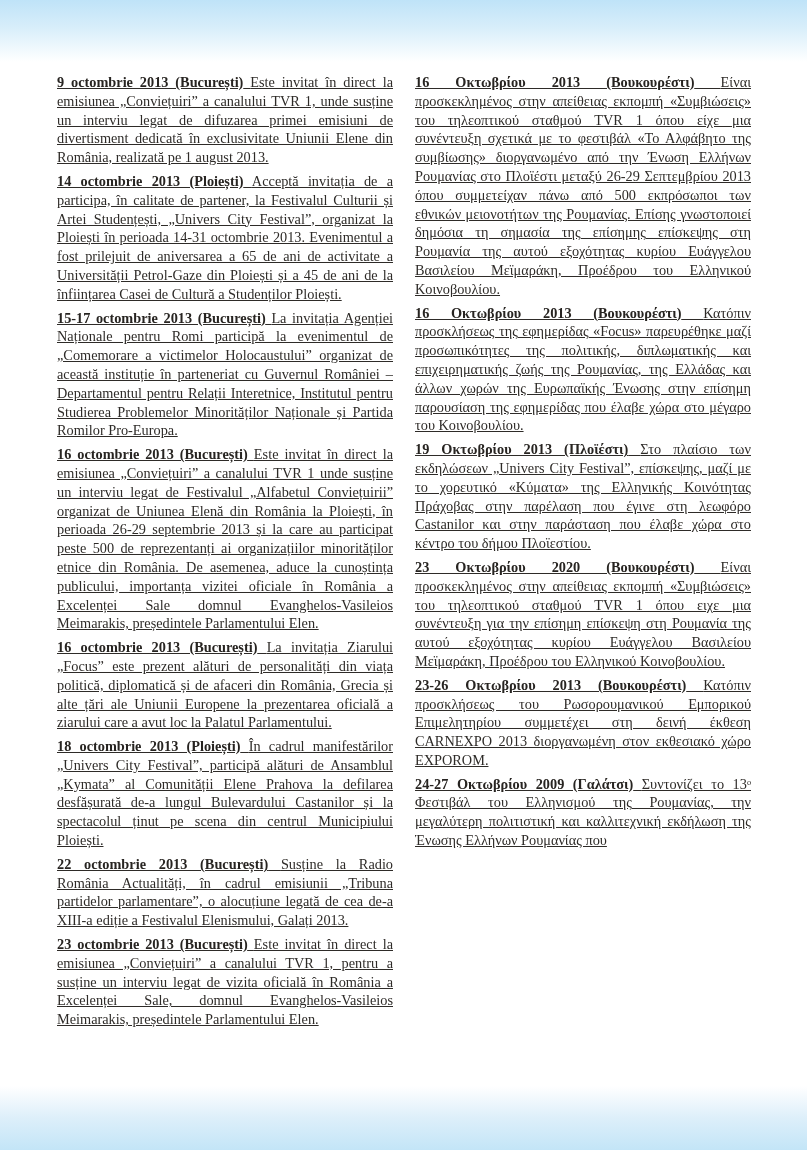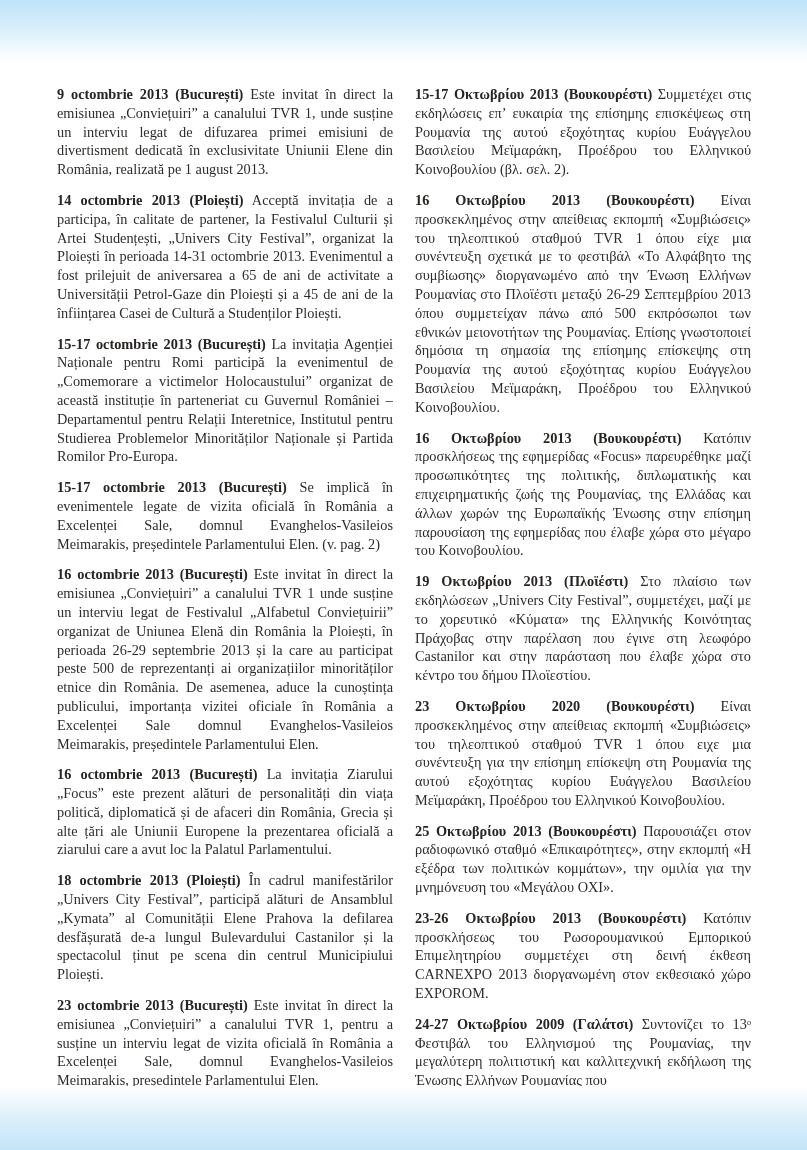--- a/index.html
+++ b/index.html
@@ -21,25 +21,26 @@
   }
   .content {
     position: absolute; top: 73px; left: 57px; width: 694px;
     display: flex; gap: 22px;
   }
   .column {
     flex: 1 1 0; min-width: 0;
     max-height: 1014px; overflow: hidden;
   }
   .entry {
-    margin: 12px 0 5px 0;
+    margin: 0 0 5px 0;
     text-align: justify;
     font-size: 14.3px;
     line-height: 18.8px;
     color: #2e2b28;
+    text-decoration: underline;
   }
   .entry .date { font-weight: bold; color: #272421; }
   .page-footer {
     position: absolute; top: 1102px; left: 57px; right: 59px; height: 24px;
     display: flex; justify-content: space-between; align-items: baseline;
     font-style: italic;
   }
   .page-number { font-size: 15.5px; color: #31506e; }
   .journal-title { font-size: 16px; color: #35608c; letter-spacing: 1.5px; }
 </style>
@@ -47,33 +48,31 @@
 <body>
 
 <div class="page">
   <div class="gradient-top"></div>
 
   <main class="content">
     <section class="column" id="col-left">
         <p class="entry"><b class="date">9 octombrie 2013 (București)</b> <span>Este invitat în direct la emisiunea „Conviețuiri” a canalului TVR 1, unde susține un interviu legat de difuzarea primei emisiuni de divertisment dedicată în exclusivitate Uniunii Elene din România, realizată pe 1 august 2013.</span></p>
         <p class="entry"><b class="date">14 octombrie 2013 (Ploiești)</b> <span>Acceptă invitația de a participa, în calitate de partener, la Festivalul Culturii și Artei Studențești, „Univers City Festival”, organizat la Ploiești în perioada 14-31 octombrie 2013. Evenimentul a fost prilejuit de aniversarea a 65 de ani de activitate a Universității Petrol-Gaze din Ploiești și a 45 de ani de la înființarea Casei de Cultură a Studenților Ploiești.</span></p>
         <p class="entry"><b class="date">15-17 octombrie 2013 (București)</b> <span>La invitația Agenției Naționale pentru Romi participă la evenimentul de „Comemorare a victimelor Holocaustului” organizat de această instituție în parteneriat cu Guvernul României – Departamentul pentru Relații Interetnice, Institutul pentru Studierea Problemelor Minorităților Naționale și Partida Romilor Pro-Europa.</span></p>
-        <p class="entry"><b class="date">15-17 octombrie 2013 (București)</b> <span>Se implică în evenimentele legate de vizita oficială în România a Excelenței Sale, domnul Evanghelos-Vasileios Meimarakis, președintele Parlamentului Elen. (v. pag. 2)</span></p>
         <p class="entry"><b class="date">16 octombrie 2013 (București)</b> <span>Este invitat în direct la emisiunea „Conviețuiri” a canalului TVR 1 unde susține un interviu legat de Festivalul „Alfabetul Conviețuirii” organizat de Uniunea Elenă din România la Ploiești, în perioada 26-29 septembrie 2013 și la care au participat peste 500 de reprezentanți ai organizațiilor minorităților etnice din România. De asemenea, aduce la cunoștința publicului, importanța vizitei oficiale în România a Excelenței Sale domnul Evanghelos-Vasileios Meimarakis, președintele Parlamentului Elen.</span></p>
         <p class="entry"><b class="date">16 octombrie 2013 (București)</b> <span>La invitația Ziarului „Focus” este prezent alături de personalități din viața politică, diplomatică și de afaceri din România, Grecia și alte țări ale Uniunii Europene la prezentarea oficială a ziarului care a avut loc la Palatul Parlamentului.</span></p>
         <p class="entry"><b class="date">18 octombrie 2013 (Ploiești)</b> <span>În cadrul manifestărilor „Univers City Festival”, participă alături de Ansamblul „Kymata” al Comunității Elene Prahova la defilarea desfășurată de-a lungul Bulevardului Castanilor și la spectacolul ținut pe scena din centrul Municipiului Ploiești.</span></p>
+        <p class="entry"><b class="date">22 octombrie 2013 (București)</b> <span>Susține la Radio România Actualități, în cadrul emisiunii „Tribuna partidelor parlamentare”, o alocuțiune legată de cea de-a XIII-a ediție a Festivalul Elenismului, Galați 2013.</span></p>
         <p class="entry"><b class="date">23 octombrie 2013 (București)</b> <span>Este invitat în direct la emisiunea „Conviețuiri” a canalului TVR 1, pentru a susține un interviu legat de vizita oficială în România a Excelenței Sale, domnul Evanghelos-Vasileios Meimarakis, președintele Parlamentului Elen.</span></p>
       </section>
     <section class="column" id="col-right">
-        <p class="entry"><b class="date">15-17 Οκτωβρίου 2013 (Βουκουρέστι)</b> <span>Συμμετέχει στις εκδηλώσεις επ’ ευκαιρία της επίσημης επισκέψεως στη Ρουμανία της αυτού εξοχότητας κυρίου Ευάγγελου Βασιλείου Μεϊμαράκη, Προέδρου του Ελληνικού Κοινοβουλίου (βλ. σελ. 2).</span></p>
         <p class="entry"><b class="date">16 Οκτωβρίου 2013 (Βουκουρέστι)</b> <span>Είναι προσκεκλημένος στην απείθειας εκπομπή «Συμβιώσεις» του τηλεοπτικού σταθμού TVR 1 όπου είχε μια συνέντευξη σχετικά με το φεστιβάλ «Το Αλφάβητο της συμβίωσης» διοργανωμένο από την Ένωση Ελλήνων Ρουμανίας στο Πλοϊέστι μεταξύ 26-29 Σεπτεμβρίου 2013 όπου συμμετείχαν πάνω από 500 εκπρόσωποι των εθνικών μειονοτήτων της Ρουμανίας. Επίσης γνωστοποιεί δημόσια τη σημασία της επίσημης επίσκεψης στη Ρουμανία της αυτού εξοχότητας κυρίου Ευάγγελου Βασιλείου Μεϊμαράκη, Προέδρου του Ελληνικού Κοινοβουλίου.</span></p>
         <p class="entry"><b class="date">16 Οκτωβρίου 2013 (Βουκουρέστι)</b> <span>Κατόπιν προσκλήσεως της εφημερίδας «Focus» παρευρέθηκε μαζί προσωπικότητες της πολιτικής, διπλωματικής και επιχειρηματικής ζωής της Ρουμανίας, της Ελλάδας και άλλων χωρών της Ευρωπαϊκής Ένωσης στην επίσημη παρουσίαση της εφημερίδας που έλαβε χώρα στο μέγαρο του Κοινοβουλίου.</span></p>
-        <p class="entry"><b class="date">19 Οκτωβρίου 2013 (Πλοϊέστι)</b> <span>Στο πλαίσιο των εκδηλώσεων „Univers City Festival”, συμμετέχει, μαζί με το χορευτικό «Κύματα» της Ελληνικής Κοινότητας Πράχοβας στην παρέλαση που έγινε στη λεωφόρο Castanilor και στην παράσταση που έλαβε χώρα στο κέντρο του δήμου Πλοϊεστίου.</span></p>
+        <p class="entry"><b class="date">19 Οκτωβρίου 2013 (Πλοϊέστι)</b> <span>Στο πλαίσιο των εκδηλώσεων „Univers City Festival”, επίσκεψης, μαζί με το χορευτικό «Κύματα» της Ελληνικής Κοινότητας Πράχοβας στην παρέλαση που έγινε στη λεωφόρο Castanilor και στην παράσταση που έλαβε χώρα στο κέντρο του δήμου Πλοϊεστίου.</span></p>
         <p class="entry"><b class="date">23 Οκτωβρίου 2020 (Βουκουρέστι)</b> <span>Είναι προσκεκλημένος στην απείθειας εκπομπή «Συμβιώσεις» του τηλεοπτικού σταθμού TVR 1 όπου ειχε μια συνέντευξη για την επίσημη επίσκεψη στη Ρουμανία της αυτού εξοχότητας κυρίου Ευάγγελου Βασιλείου Μεϊμαράκη, Προέδρου του Ελληνικού Κοινοβουλίου.</span></p>
-        <p class="entry"><b class="date">25 Οκτωβρίου 2013 (Βουκουρέστι)</b> <span>Παρουσιάζει στον ραδιοφωνικό σταθμό «Επικαιρότητες», στην εκπομπή «Η εξέδρα των πολιτικών κομμάτων», την ομιλία για την μνημόνευση του «Μεγάλου ΟΧΙ».</span></p>
         <p class="entry"><b class="date">23-26 Οκτωβρίου 2013 (Βουκουρέστι)</b> <span>Κατόπιν προσκλήσεως του Ρωσορουμανικού Εμπορικού Επιμελητηρίου συμμετέχει στη δεινή έκθεση CARNEXPO 2013 διοργανωμένη στον εκθεσιακό χώρο EXPOROM.</span></p>
         <p class="entry"><b class="date">24-27 Οκτωβρίου 2009 (Γαλάτσι)</b> <span>Συντονίζει το 13ᵒ Φεστιβάλ του Ελληνισμού της Ρουμανίας, την μεγαλύτερη πολιτιστική και καλλιτεχνική εκδήλωση της Ένωσης Ελλήνων Ρουμανίας που</span></p>
       </section>
   </main>
 
   <div class="page-footer">
     <span class="page-number">52</span>
     <span class="journal-title">ΕΛΠΙΣ</span>
   </div>
 

